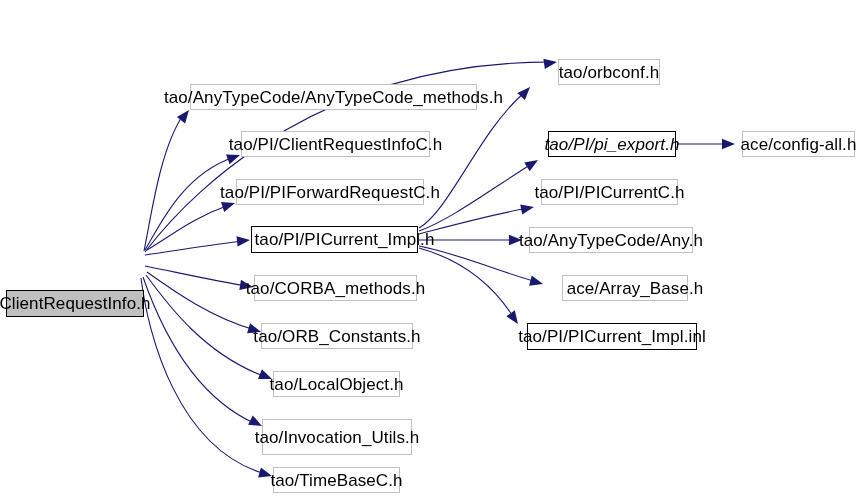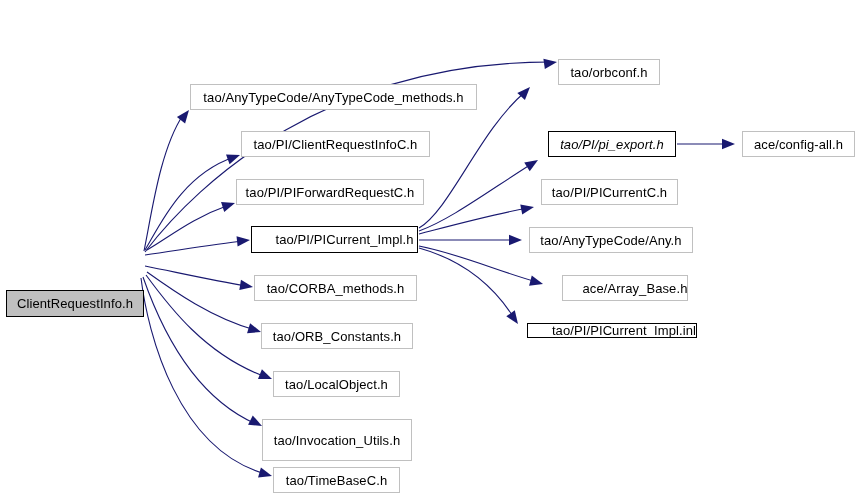--- a/index.html
+++ b/index.html
@@ -23,21 +23,21 @@
     height: 496px;
   }
   .node-box {
     position: absolute;
     box-sizing: border-box;
     display: flex;
     align-items: center;
     justify-content: center;
     background: #ffffff;
     border: 1px solid #c0c0c0;
-    font-size: 13px;
+    font-size: 17px;
     color: #000000;
     letter-spacing: 0.1px;
     white-space: nowrap;
     line-height: 1;
   }
   .node-box.root {
     background: #bfbfbf;
     border: 1px solid #000000;
   }
   .node-box.emph {
@@ -148,21 +148,21 @@
       </div>
       <div class="node-box" style="left: 254px; top: 275px; width: 163px; height: 26px;">
         <span class="node-label">tao/CORBA_methods.h</span>
       </div>
       <div class="node-box" style="left: 261px; top: 323px; width: 152px; height: 26px;">
         <span class="node-label">tao/ORB_Constants.h</span>
       </div>
       <div class="node-box" style="left: 273px; top: 371px; width: 127px; height: 26px;">
         <span class="node-label">tao/LocalObject.h</span>
       </div>
-      <div class="node-box" style="left: 262px; top: 419px; width: 150px; height: 42px; text-align: center;">
+      <div class="node-box" style="left: 262px; top: 419px; width: 150px; height: 36px; text-align: center;">
         <span class="node-label">tao/Invocation_Utils.h</span>
       </div>
       <div class="node-box" style="left: 273px; top: 467px; width: 127px; height: 26px;">
         <span class="node-label">tao/TimeBaseC.h</span>
       </div>
       <div class="node-box" style="left: 558px; top: 59px; width: 102px; height: 26px;">
         <span class="node-label">tao/orbconf.h</span>
       </div>
       <div class="node-box emph" style="left: 548px; top: 131px; width: 128px; height: 26px; font-style: italic;">
         <span class="node-label">tao/PI/pi_export.h</span>
@@ -172,17 +172,17 @@
       </div>
       <div class="node-box" style="left: 541px; top: 179px; width: 137px; height: 26px;">
         <span class="node-label">tao/PI/PICurrentC.h</span>
       </div>
       <div class="node-box" style="left: 529px; top: 227px; width: 164px; height: 26px;">
         <span class="node-label">tao/AnyTypeCode/Any.h</span>
       </div>
       <div class="node-box" style="left: 562px; top: 275px; width: 126px; height: 26px; padding-left: 20px;">
         <span class="node-label">ace/Array_Base.h</span>
       </div>
-      <div class="node-box emph" style="left: 527px; top: 323px; width: 170px; height: 15px; justify-content: flex-end;">
+      <div class="node-box emph" style="left: 527px; top: 323px; width: 170px; height: 27px;">
         <span class="node-label">tao/PI/PICurrent_Impl.inl</span>
       </div>
     </div>
 </div>
 
 </body></html>

